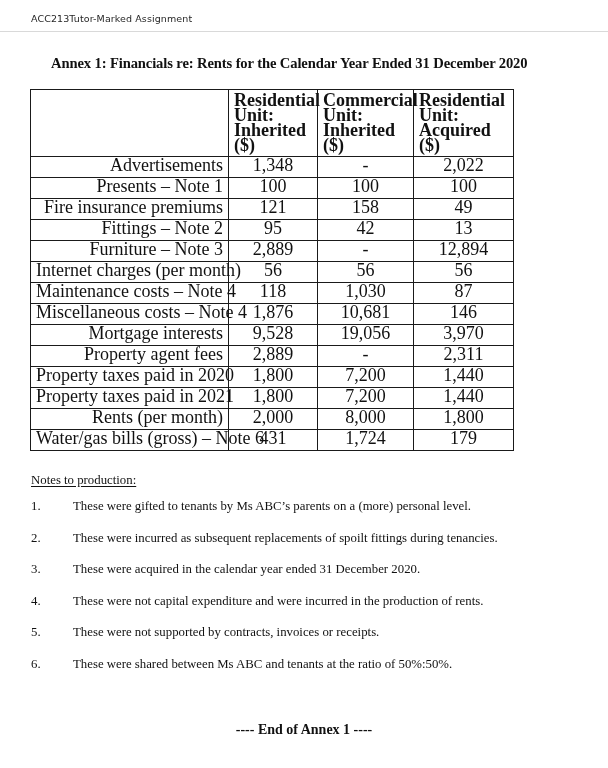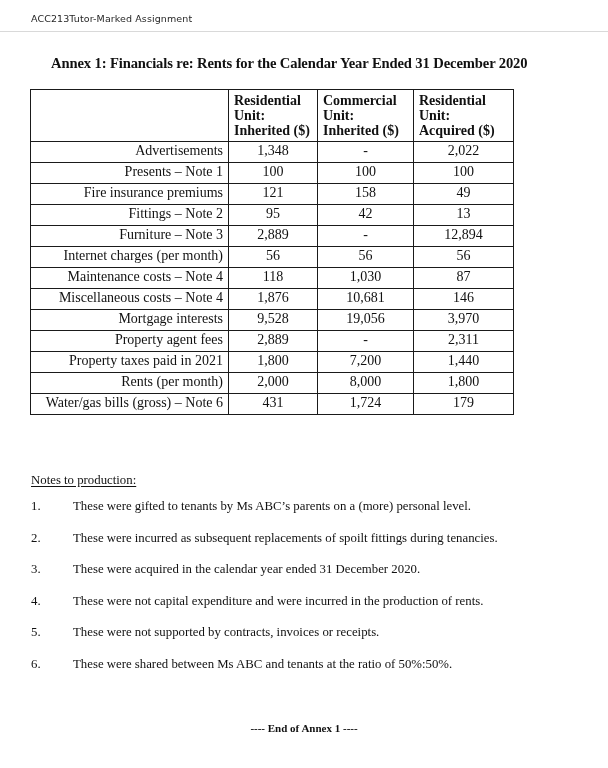--- a/index.html
+++ b/index.html
@@ -56,21 +56,21 @@
   .fin-table-wrap {
     position: absolute;
     top: 89px;
     left: 30px;
     width: 484px;
   }
   table.fin-table {
     border-collapse: collapse;
     width: 100%;
     table-layout: fixed;
-    font-size: 14px;
+    font-size: 18px;
   }
   table.fin-table td,
   table.fin-table th {
     border: 1px solid #1a1a1a;
     padding: 1px 5px 2px 5px;
     vertical-align: top;
     line-height: 15.1px;
     height: 17px;
   }
   table.fin-table th {
@@ -126,21 +126,21 @@
     white-space: nowrap;
   }
 
   
   .annex-footer {
     position: absolute;
     top: 722px;
     left: 0;
     right: 0;
     text-align: center;
-    font-size: 11px;
+    font-size: 14px;
     font-weight: bold;
   }
 </style>
 </head>
 <body>
 
 <div class="page-header">
   <span>ACC213</span>
   <span>Tutor-Marked Assignment</span>
 </div>
@@ -235,20 +235,26 @@
           <td class="num">19,056</td>
           <td class="num">3,970</td>
         </tr>
         <tr>
           <td class="label">Property agent fees</td>
           <td class="num">2,889</td>
           <td class="num">-</td>
           <td class="num">2,311</td>
         </tr>
         <tr>
+          <td class="label">Property taxes paid in 2020</td>
+          <td class="num">1,800</td>
+          <td class="num">7,200</td>
+          <td class="num">1,440</td>
+        </tr>
+        <tr>
           <td class="label">Property taxes paid in 2021</td>
           <td class="num">1,800</td>
           <td class="num">7,200</td>
           <td class="num">1,440</td>
         </tr>
         <tr>
           <td class="label">Rents (per month)</td>
           <td class="num">2,000</td>
           <td class="num">8,000</td>
           <td class="num">1,800</td>

